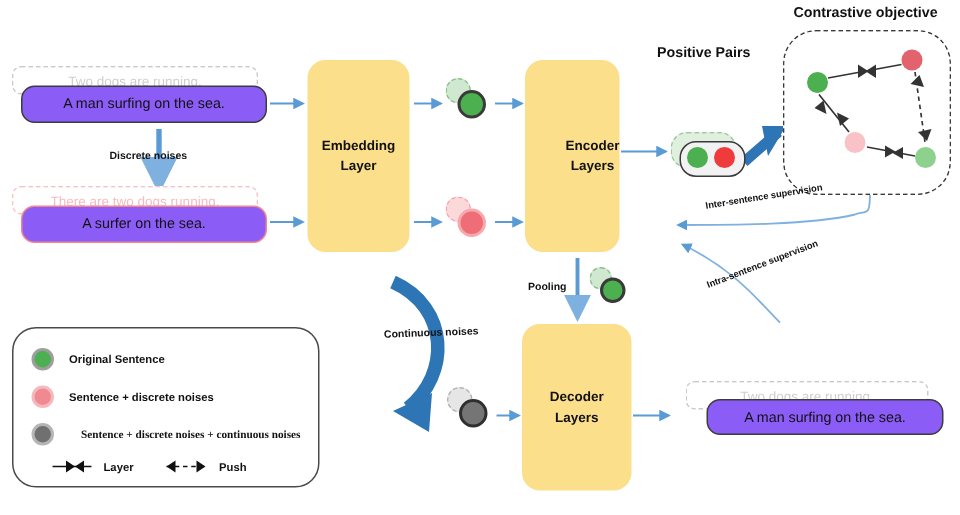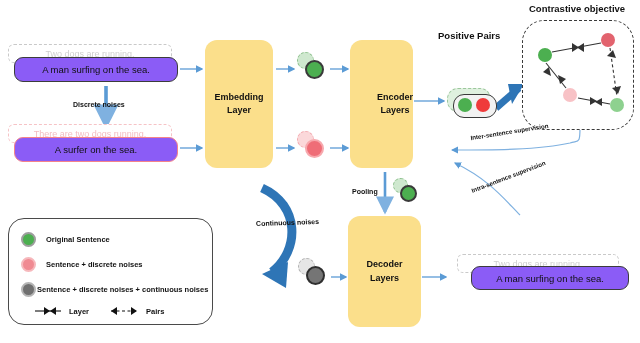--- a/index.html
+++ b/index.html
@@ -191,28 +191,28 @@
       <span class="ltext" style="margin-left:10px;">Original Sentence</span>
     </div>
 
     <div class="lrow" style="left:12px;top:38px;">
       <span class="dot dot-pink" style="width:15px;height:15px;display:inline-block;"></span>
       <span class="ltext" style="margin-left:10px;">Sentence + discrete noises</span>
     </div>
 
     <div class="lrow" style="left:12px;top:63px;">
       <span class="dot dot-gray" style="width:15px;height:15px;display:inline-block;"></span>
-      <span class="ltext" style="margin-left:1px;">Sentence + discrete noises + continuous noises</span>
+      <span class="ltext" style="margin-left:18px;font-family:Liberation Serif, serif;">Sentence + discrete noises + continuous noises</span>
     </div>
 
     <svg class="abs" style="left:26px;top:86px;width:160px;height:14px;">
       <line x1="0" y1="6" x2="26" y2="6" stroke="#111" stroke-width="1.1"></line>
       <path d="M9,2 L15,6 L9,10 z" fill="#111"></path>
       <path d="M21,2 L15,6 L21,10 z" fill="#111"></path>
       <line x1="76" y1="6" x2="102" y2="6" stroke="#111" stroke-width="1.1" stroke-dasharray="3,2.5"></line>
       <path d="M82,2 L76,6 L82,10 z" fill="#111"></path>
       <path d="M96,2 L102,6 L96,10 z" fill="#111"></path>
     </svg>
     <span class="ltext abs" style="left:60px;top:88px;">Layer</span>
-    <span class="ltext abs" style="left:137px;top:88px;">Pairs</span>
+    <span class="ltext abs" style="left:137px;top:88px;">Push</span>
   </div>
 
 </div>
 
 </body></html>

